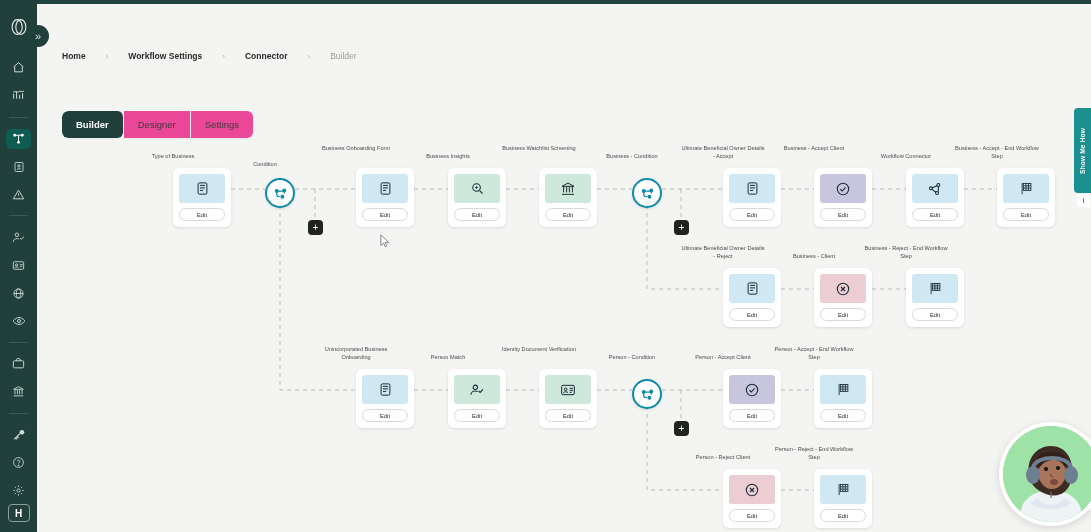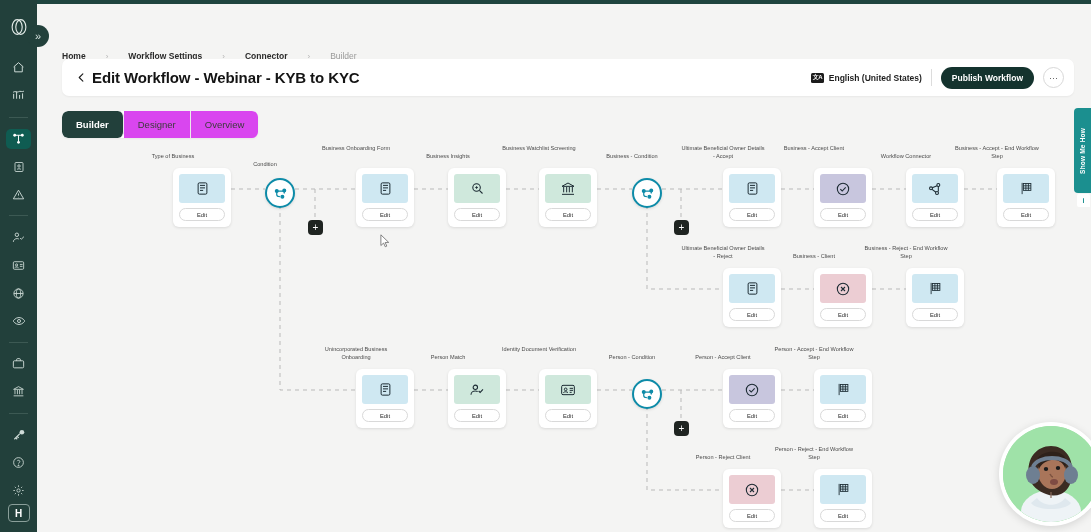--- a/index.html
+++ b/index.html
@@ -112,21 +112,21 @@
 
   
   .tabs {
     position: absolute; top: 107px; left: 25px;
     display: flex; background: #ffffff; border-radius: 6px;
     overflow: hidden; box-shadow: 0 1px 2px rgba(0,0,0,0.05);
   }
   .tab {
     font-size: 9.5px; color: #3b3b3b;
     padding: 8px 14px; cursor: pointer;
-    border-right: 1px solid #eaeaea; background: #d946ef;
+    border-right: 1px solid #eaeaea; background: #ec4899;
   }
   .tab:last-child { border-right: none; }
   .tab.active {
     background: #22403b; color: #ffffff; font-weight: bold;
     border-radius: 6px;
   }
 
   
   .canvas {
     position: absolute; top: 138px; left: 0;
@@ -349,42 +349,25 @@
   <div class="breadcrumb">
     <span class="crumb">Home</span>
     <span class="sep">›</span>
     <span class="crumb">Workflow Settings</span>
     <span class="sep">›</span>
     <span class="crumb">Connector</span>
     <span class="sep">›</span>
     <span class="crumb last">Builder</span>
   </div>
 
-  <div class="header-bar">
-    <div class="back-btn">
-      <svg width="11" height="11" viewBox="0 0 24 24" fill="none" stroke="currentColor" stroke-width="2.4" stroke-linecap="round" stroke-linejoin="round">
-          <path d="M15 4L7 12l8 8"></path>
-        </svg>
-    </div>
-    <div class="header-title">Edit Workflow - Webinar - KYB to KYC</div>
-    <div class="header-right">
-      <div class="lang">
-        <span class="lang-icon">文A</span>
-        <span>English (United States)</span>
-      </div>
-      <div class="hdr-divider"></div>
-      <button class="publish-btn">Publish Workflow</button>
-      <div class="more-btn">···</div>
-    </div>
-  </div>
 
   <div class="tabs">
     <div class="tab active">Builder</div>
     <div class="tab">Designer</div>
-    <div class="tab">Overview</div>
+    <div class="tab">Settings</div>
   </div>
 
   <div class="canvas">
 
     <svg class="edges" width="1054" height="394">
       <g stroke="#b9b9b9" stroke-width="1" stroke-dasharray="4 4" fill="none">
 
         <path d="M194 47 H228"></path>
         <path d="M258 47 H319"></path>
         <path d="M377 47 H411"></path>

